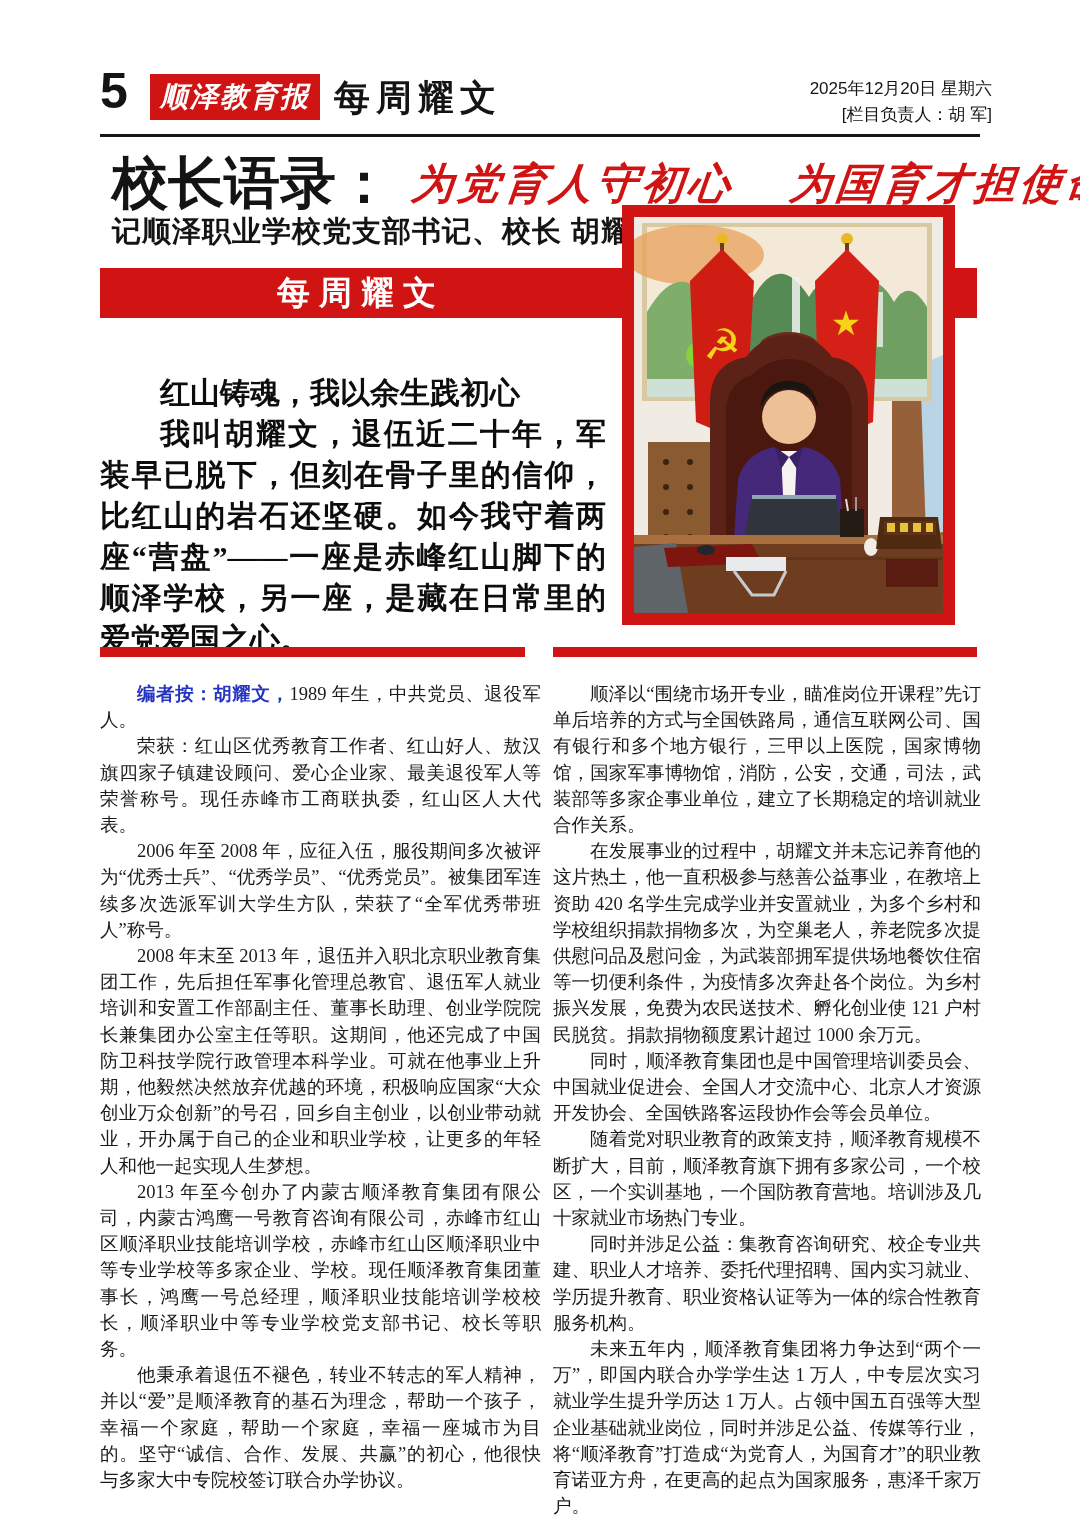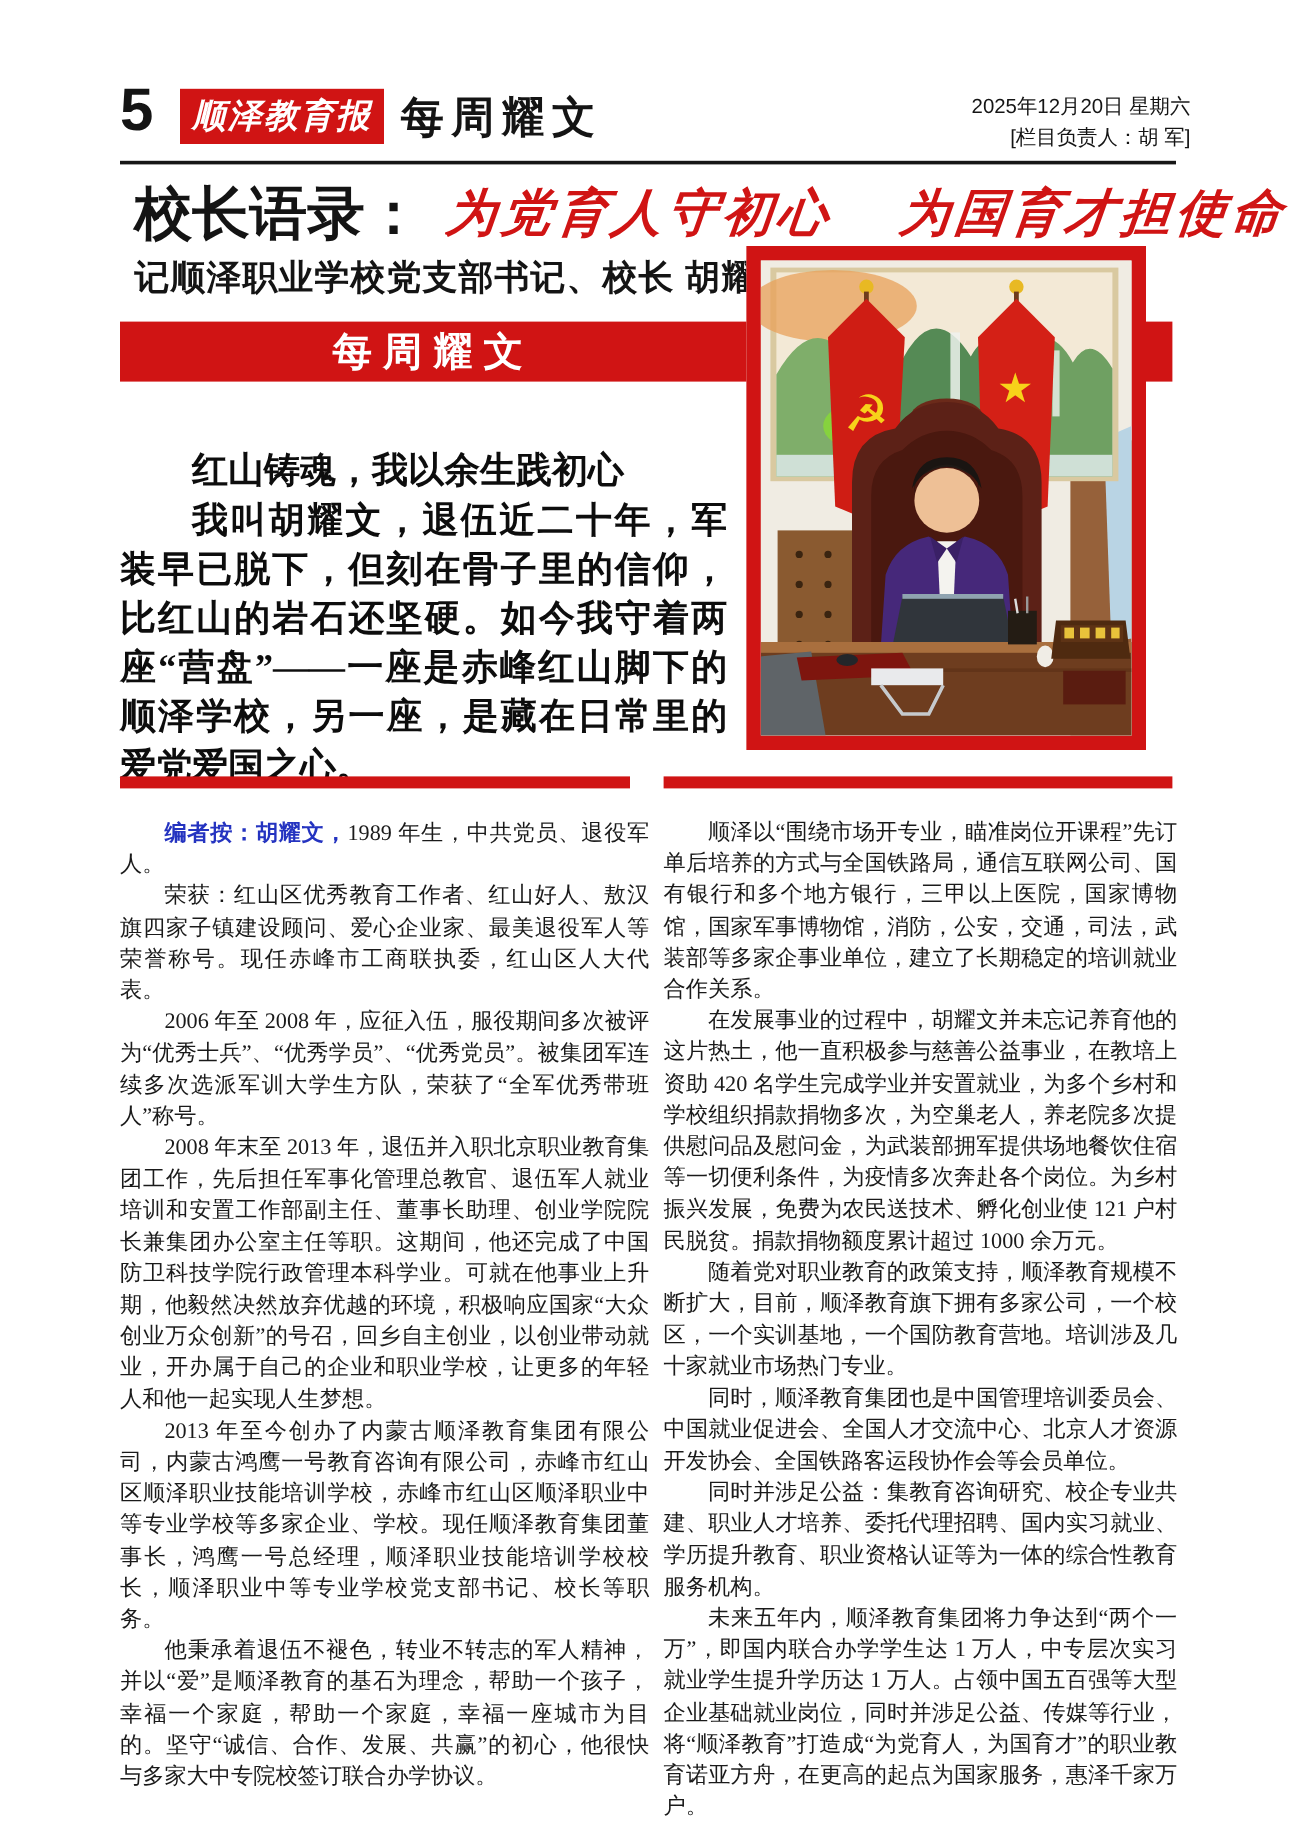--- a/index.html
+++ b/index.html
@@ -20,21 +20,21 @@
     font-family:"Liberation Serif","DejaVu Serif",serif;font-style:italic;font-weight:bold;
     font-size:28px;letter-spacing:2px;}
   .hdr-sec{position:absolute;left:334px;top:76px;font-family:"Liberation Sans","DejaVu Sans",sans-serif;
     font-weight:900;font-size:36px;letter-spacing:6px;line-height:1.2;}
   .hdr-right{position:absolute;right:88px;top:76px;text-align:right;
     font-family:"Liberation Sans","DejaVu Sans",sans-serif;font-weight:normal;font-size:17px;line-height:1.55;}
   .hdr-rule{position:absolute;left:100px;top:134px;width:880px;height:3px;background:#161616;}
   
   .headline{position:absolute;left:112px;top:146px;width:880px;white-space:nowrap;}
   .hl-black{display:inline-block;font-family:"Liberation Sans","DejaVu Sans",sans-serif;
-    font-weight:900;font-size:48px;vertical-align:middle;}
+    font-weight:900;font-size:56px;vertical-align:middle;}
   .hl-red{display:inline-block;color:var(--red);font-family:"DejaVu Serif","Liberation Serif",serif;
     font-style:italic;font-weight:bold;font-size:42px;letter-spacing:4px;
     transform:skewX(-6deg);vertical-align:middle;margin-left:16px;}
   .hl-red.second{margin-left:52px;}
   .subtitle{position:absolute;left:112px;top:212px;font-family:"Liberation Sans","DejaVu Sans",sans-serif;
     font-weight:900;font-size:29px;letter-spacing:1px;}
   
   .banner{position:absolute;left:100px;top:268px;width:877px;height:50px;background:var(--red);}
   .banner-label{position:absolute;left:0;top:0;width:522px;height:50px;display:flex;align-items:center;
     justify-content:center;color:#fff;font-family:"Liberation Sans","DejaVu Sans",sans-serif;
@@ -198,19 +198,19 @@
     <p>荣获：红山区优秀教育工作者、红山好人、敖汉旗四家子镇建设顾问、爱心企业家、最美退役军人等荣誉称号。现任赤峰市工商联执委，红山区人大代表。</p>
     <p>2006 年至 2008 年，应征入伍，服役期间多次被评为“优秀士兵”、“优秀学员”、“优秀党员”。被集团军连续多次选派军训大学生方队，荣获了“全军优秀带班人”称号。</p>
     <p>2008 年末至 2013 年，退伍并入职北京职业教育集团工作，先后担任军事化管理总教官、退伍军人就业培训和安置工作部副主任、董事长助理、创业学院院长兼集团办公室主任等职。这期间，他还完成了中国防卫科技学院行政管理本科学业。可就在他事业上升期，他毅然决然放弃优越的环境，积极响应国家“大众创业万众创新”的号召，回乡自主创业，以创业带动就业，开办属于自己的企业和职业学校，让更多的年轻人和他一起实现人生梦想。</p>
     <p>2013 年至今创办了内蒙古顺泽教育集团有限公司，内蒙古鸿鹰一号教育咨询有限公司，赤峰市红山区顺泽职业技能培训学校，赤峰市红山区顺泽职业中等专业学校等多家企业、学校。现任顺泽教育集团董事长，鸿鹰一号总经理，顺泽职业技能培训学校校长，顺泽职业中等专业学校党支部书记、校长等职务。</p>
     <p>他秉承着退伍不褪色，转业不转志的军人精神，并以“爱”是顺泽教育的基石为理念，帮助一个孩子，幸福一个家庭，帮助一个家庭，幸福一座城市为目的。坚守“诚信、合作、发展、共赢”的初心，他很快与多家大中专院校签订联合办学协议。</p>
   </div>
 
   <div class="col right">
     <p>顺泽以“围绕市场开专业，瞄准岗位开课程”先订单后培养的方式与全国铁路局，通信互联网公司、国有银行和多个地方银行，三甲以上医院，国家博物馆，国家军事博物馆，消防，公安，交通，司法，武装部等多家企事业单位，建立了长期稳定的培训就业合作关系。</p>
     <p>在发展事业的过程中，胡耀文并未忘记养育他的这片热土，他一直积极参与慈善公益事业，在教培上资助 420 名学生完成学业并安置就业，为多个乡村和学校组织捐款捐物多次，为空巢老人，养老院多次提供慰问品及慰问金，为武装部拥军提供场地餐饮住宿等一切便利条件，为疫情多次奔赴各个岗位。为乡村振兴发展，免费为农民送技术、孵化创业使 121 户村民脱贫。捐款捐物额度累计超过 1000 余万元。</p>
+    <p>同时，顺泽教育集团也是中国管理培训委员会、中国就业促进会、全国人才交流中心、北京人才资源开发协会、全国铁路客运段协作会等会员单位。</p>
     <p>随着党对职业教育的政策支持，顺泽教育规模不断扩大，目前，顺泽教育旗下拥有多家公司，一个校区，一个实训基地，一个国防教育营地。培训涉及几十家就业市场热门专业。</p>
-    <p>同时，顺泽教育集团也是中国管理培训委员会、中国就业促进会、全国人才交流中心、北京人才资源开发协会、全国铁路客运段协作会等会员单位。</p>
     <p>同时并涉足公益：集教育咨询研究、校企专业共建、职业人才培养、委托代理招聘、国内实习就业、学历提升教育、职业资格认证等为一体的综合性教育服务机构。</p>
     <p>未来五年内，顺泽教育集团将力争达到“两个一万”，即国内联合办学学生达 1 万人，中专层次实习就业学生提升学历达 1 万人。占领中国五百强等大型企业基础就业岗位，同时并涉足公益、传媒等行业，将“顺泽教育”打造成“为党育人，为国育才”的职业教育诺亚方舟，在更高的起点为国家服务，惠泽千家万户。</p>
   </div>
 
 </div>
 
 </body></html>

